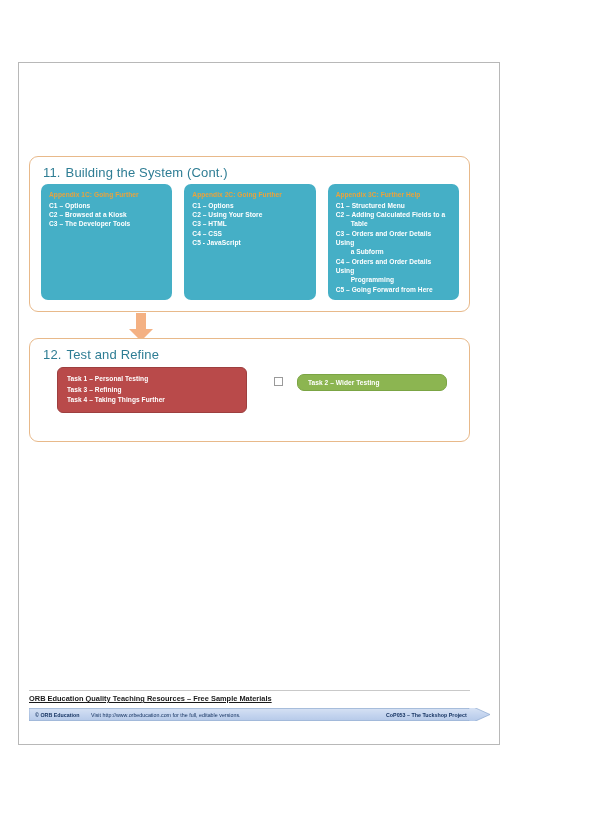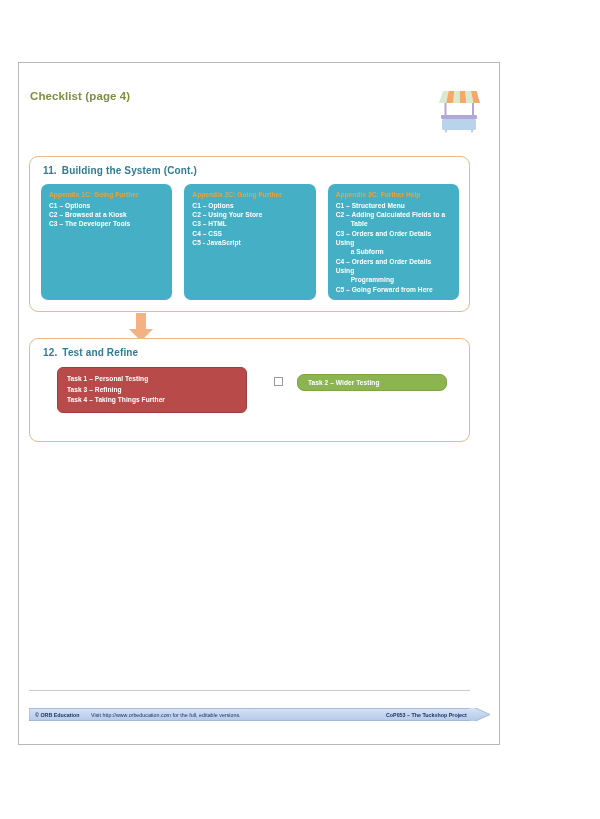--- a/index.html
+++ b/index.html
@@ -62,22 +62,22 @@
     box-sizing: border-box;
     background: #ffffff;
   }
   #section-11 { top: 93px; height: 156px; }
   #section-12 { top: 275px; height: 104px; }
 
   .section-heading {
     position: absolute;
     left: 13px;
     top: 8px;
-    font-size: 10px;
-    font-weight: bold;
+    font-size: 13px;
+    font-weight: normal;
     color: #2e7d94;
     letter-spacing: 0.15px;
   }
   .section-heading .num { margin-right: 5px; }
 
   
   .cards-row {
     position: absolute;
     left: 11px;
     top: 27px;
@@ -217,47 +217,20 @@
   }
   .fb-copy { left: 6px; font-weight: bold; }
   .fb-visit { left: 62px; font-weight: normal; }
   .fb-code { left: 357px; font-weight: bold; }
 </style>
 </head>
 <body>
 
 <div class="page">
 
-  <div class="page-header">
-    <div class="page-title">Checklist (page 4)</div>
-
-    <div class="stall-logo">
-      <svg viewBox="0 0 52 52" width="52" height="52" xmlns="http://www.w3.org/2000/svg">
-
-        <g>
-          <path d="M6 20 L10 8 L15.6 8 L13.2 20 Z" fill="#d9ead0"></path>
-          <path d="M13.2 20 L15.6 8 L21.2 8 L20.4 20 Z" fill="#f4a96a"></path>
-          <path d="M20.4 20 L21.2 8 L26.8 8 L26.8 20 Z" fill="#d9ead0"></path>
-          <path d="M26.8 20 L26.8 8 L32.4 8 L33.2 20 Z" fill="#f4a96a"></path>
-          <path d="M33.2 20 L32.4 8 L38 8 L40.4 20 Z" fill="#d9ead0"></path>
-          <path d="M40.4 20 L38 8 L43.6 8 L47 20 Z" fill="#f4a96a"></path>
-        </g>
-
-        <rect x="11.5" y="20" width="2" height="13" fill="#b0a8d8"></rect>
-        <rect x="39" y="20" width="2" height="13" fill="#b0a8d8"></rect>
-
-        <rect x="8" y="32" width="36" height="4" rx="1" fill="#b0a8d8"></rect>
-
-        <rect x="9" y="36" width="34" height="11" rx="1.5" fill="#b9d3ea"></rect>
-
-        <rect x="12" y="47" width="2" height="2.5" fill="#b9d3ea"></rect>
-        <rect x="38" y="47" width="2" height="2.5" fill="#b9d3ea"></rect>
-      </svg>
-    </div>
-  </div>
 
   <div class="section" id="section-11">
     <div class="section-heading">
       <span class="num">11.</span><span>Building the System (Cont.)</span>
     </div>
 
     <div class="cards-row">
 
       <div class="card-blue">
         <div class="card-title">Appendix 1C: Going Further</div>
@@ -319,20 +292,21 @@
       </div>
 
       <div class="card-green">
         <div class="task-line">Task 2 – Wider Testing</div>
       </div>
     </div>
   </div>
 
   <div class="footer">
     <div class="footer-rule-top"></div>
+    <div class="footer-title">ORB Education Quality Teaching Resources – Free Sample Materials</div>
 
     <div class="footer-bar">
       <svg viewBox="0 0 462 13" width="462" height="13" preserveAspectRatio="none" xmlns="http://www.w3.org/2000/svg" style="position:absolute;left:0;top:0;">
         <defs>
           <linearGradient id="fbg" x1="0" y1="0" x2="0" y2="1">
             <stop offset="0%" stop-color="#dfe8f6"></stop>
             <stop offset="50%" stop-color="#c5d5ef"></stop>
             <stop offset="100%" stop-color="#aec4e6"></stop>
           </linearGradient>
         </defs>

